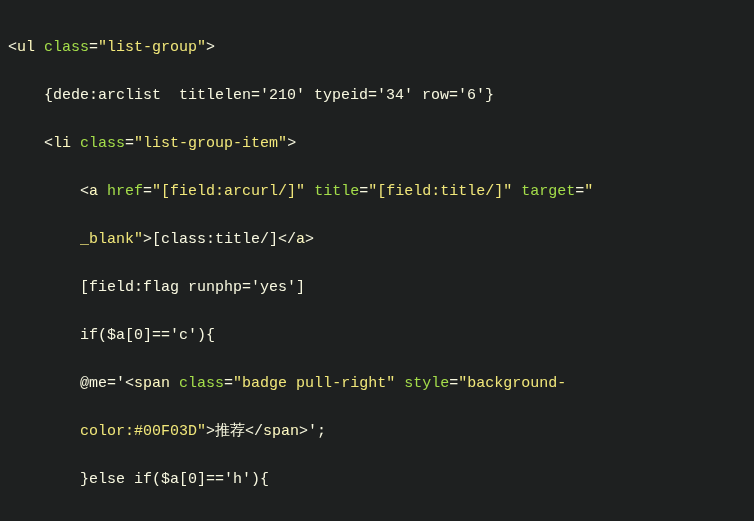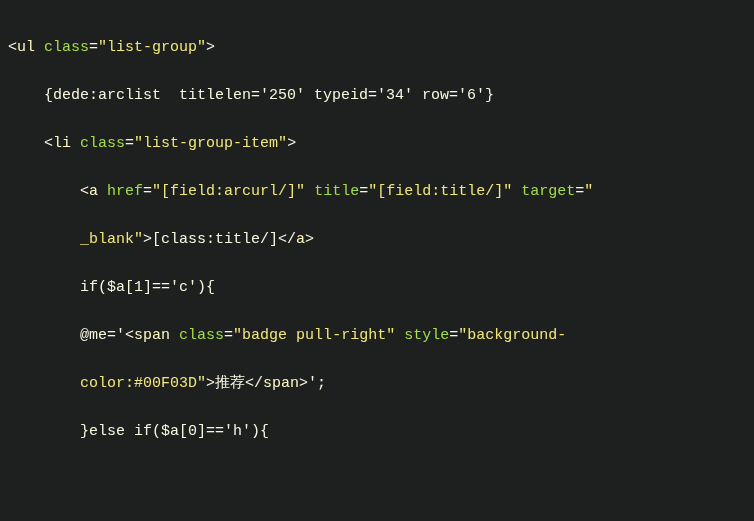--- a/index.html
+++ b/index.html
@@ -31,25 +31,26 @@
   .attr    { color: #a4dd4a; margin-top: 30px; }          
   .strlit  { color: #f1e77a; }          
   .txt     { color: #f8f8e0; }          
   .equals  { color: #f8f8e0; }
 </style>
 </head>
 <body>
 
 <div class="editor">
 <span class="line"><span class="punct">&lt;</span><span class="tag">ul</span><span class="txt"> </span><span class="attr">class</span><span class="equals">=</span><span class="strlit">"list-group"</span><span class="punct">&gt;</span></span>
-<span class="line"><span class="txt">    {dede:arclist  titlelen='250' typeid='34' row='6'}</span></span>
+<span class="line"><span class="txt">    {dede:arclist  titlelen='210' typeid='34' row='6'}</span></span>
 <span class="line"><span class="txt">    </span><span class="punct">&lt;</span><span class="tag">li</span><span class="txt"> </span><span class="attr">class</span><span class="equals">=</span><span class="strlit">"list-group-item"</span><span class="punct">&gt;</span></span>
 <span class="line"><span class="txt">        </span><span class="punct">&lt;</span><span class="tag">a</span><span class="txt"> </span><span class="attr">href</span><span class="equals">=</span><span class="strlit">"[field:arcurl/]"</span><span class="txt"> </span><span class="attr">title</span><span class="equals">=</span><span class="strlit">"[field:title/]"</span><span class="txt"> </span><span class="attr">target</span><span class="equals">=</span><span class="strlit">"</span></span>
 <span class="line"><span class="txt">        </span><span class="strlit">_blank"</span><span class="punct">&gt;</span><span class="txt">[class:title/]</span><span class="punct">&lt;/</span><span class="tag">a</span><span class="punct">&gt;</span></span>
-<span class="line"><span class="txt">        if($a[1]=='c'){</span></span>
+<span class="line"><span class="txt">        [field:flag runphp='yes']</span></span>
+<span class="line"><span class="txt">        if($a[0]=='c'){</span></span>
 <span class="line"><span class="txt">        </span><span class="txt">@me='</span><span class="punct">&lt;</span><span class="tag">span</span><span class="txt"> </span><span class="attr">class</span><span class="equals">=</span><span class="strlit">"badge pull-right"</span><span class="txt"> </span><span class="attr">style</span><span class="equals">=</span><span class="strlit">"background-</span></span>
 <span class="line"><span class="txt">        </span><span class="strlit">color:#00F03D"</span><span class="punct">&gt;</span><span class="txt">推荐</span><span class="punct">&lt;/</span><span class="tag">span</span><span class="punct">&gt;</span><span class="txt">';</span></span>
 <span class="line"><span class="txt">        }else if($a[0]=='h'){</span></span>
 
 
 
 
 
 
 

